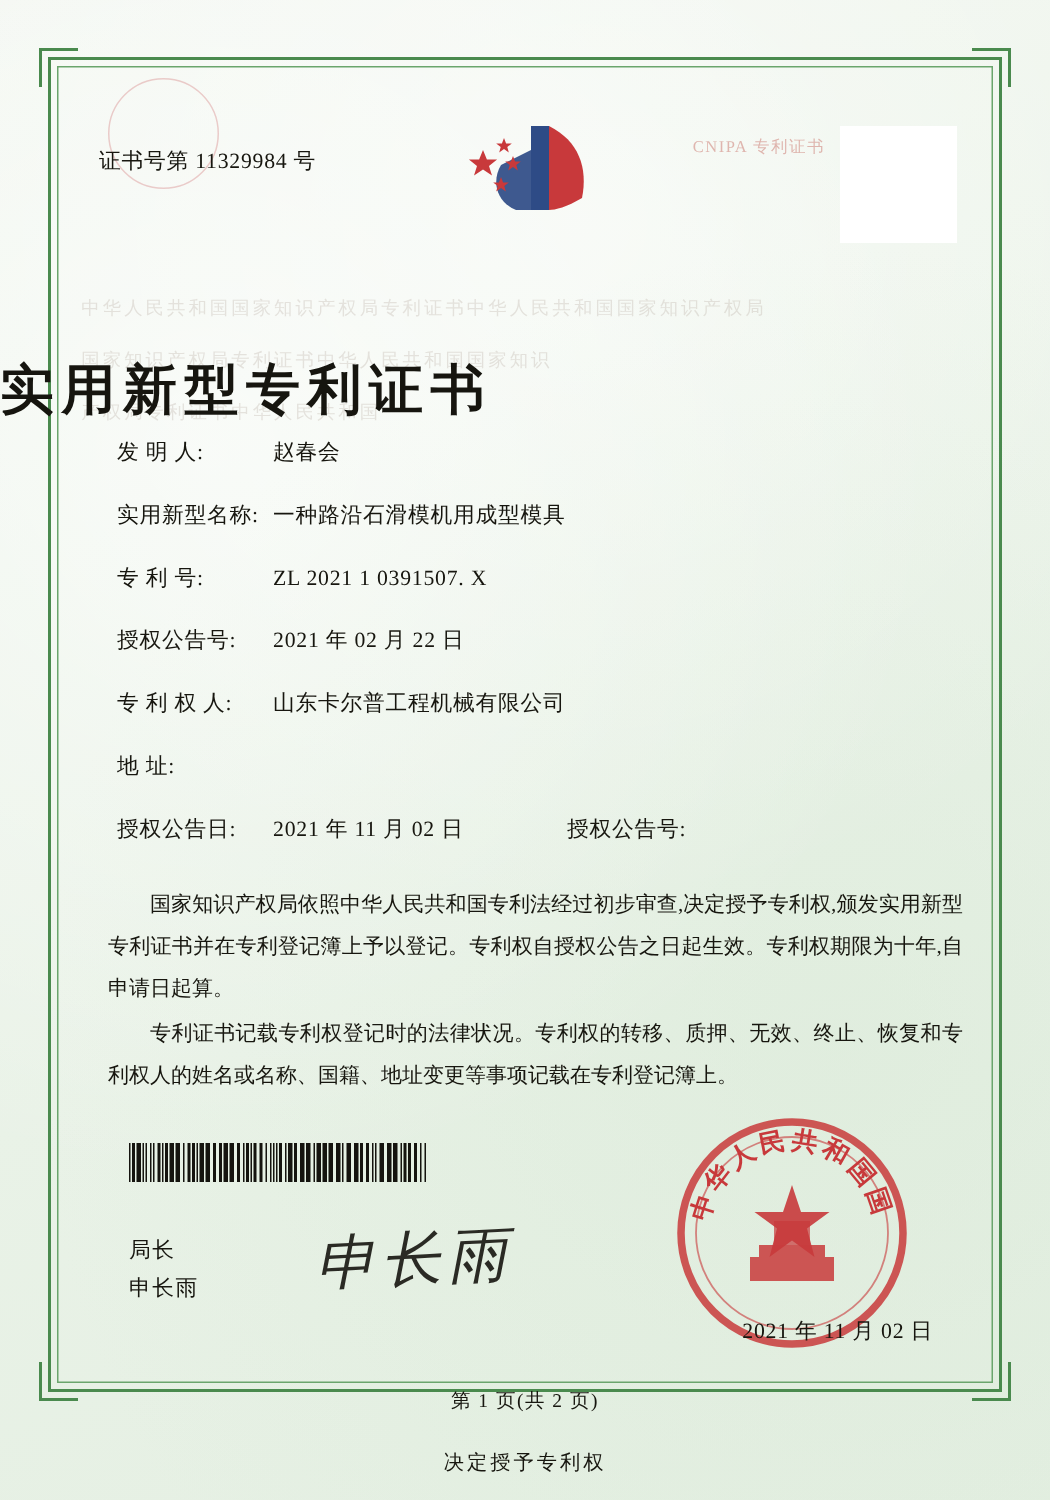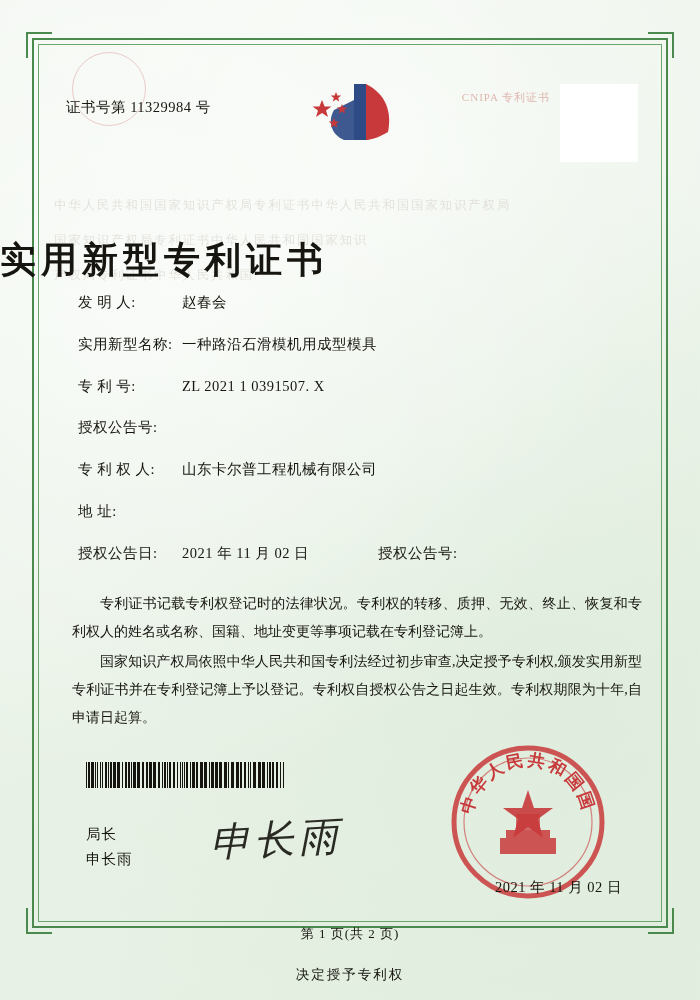--- a/index.html
+++ b/index.html
@@ -349,38 +349,39 @@
     <div class="field-row">
       <div class="field-label">实用新型名称:</div>
       <div class="field-value">一种路沿石滑模机用成型模具</div>
     </div>
     <div class="field-row">
       <div class="field-label">专 利 号:</div>
       <div class="field-value">ZL 2021 1 0391507. X</div>
     </div>
     <div class="field-row">
       <div class="field-label">授权公告号:</div>
+      <div class="field-value">2021 年 02 月 22 日</div>
     </div>
     <div class="field-row">
       <div class="field-label">专 利 权 人:</div>
       <div class="field-value">山东卡尔普工程机械有限公司</div>
     </div>
     <div class="field-row">
       <div class="field-label">地        址:</div>
     </div>
     <div class="field-row dual">
       <div class="field-label">授权公告日:</div>
       <div class="field-value">2021 年 11 月 02 日</div>
       <div class="second-label">授权公告号:</div>
     </div>
   </div>
 
   <div class="paragraphs">
+    <p>国家知识产权局依照中华人民共和国专利法经过初步审查,决定授予专利权,颁发实用新型专利证书并在专利登记簿上予以登记。专利权自授权公告之日起生效。专利权期限为十年,自申请日起算。</p>
     <p>专利证书记载专利权登记时的法律状况。专利权的转移、质押、无效、终止、恢复和专利权人的姓名或名称、国籍、地址变更等事项记载在专利登记簿上。</p>
-    <p>国家知识产权局依照中华人民共和国专利法经过初步审查,决定授予专利权,颁发实用新型专利证书并在专利登记簿上予以登记。专利权自授权公告之日起生效。专利权期限为十年,自申请日起算。</p>
   </div>
 
   <div class="barcode" id="barcode">
       <i style="width: 1px; margin-right: 1px;"></i>
       <i style="width: 2px; margin-right: 1px;"></i>
       <i style="width: 3px; margin-right: 1px;"></i>
       <i style="width: 1px; margin-right: 1px;"></i>
       <i style="width: 1px; margin-right: 2px;"></i>
       <i style="width: 1px; margin-right: 1px;"></i>
       <i style="width: 1px; margin-right: 2px;"></i>

